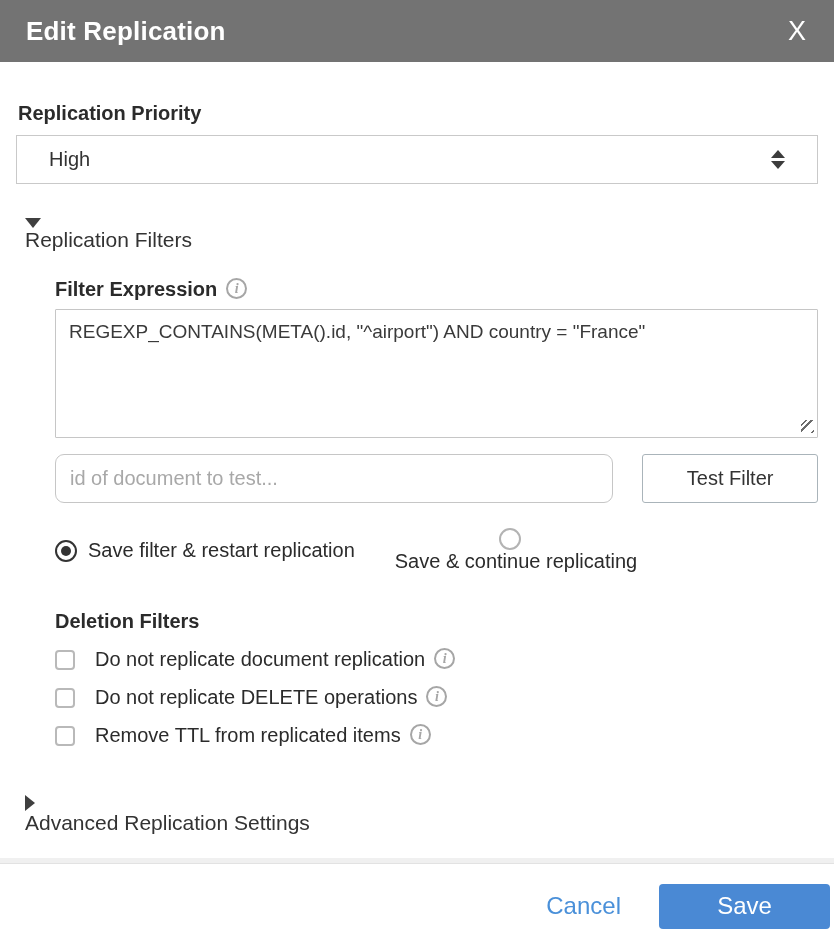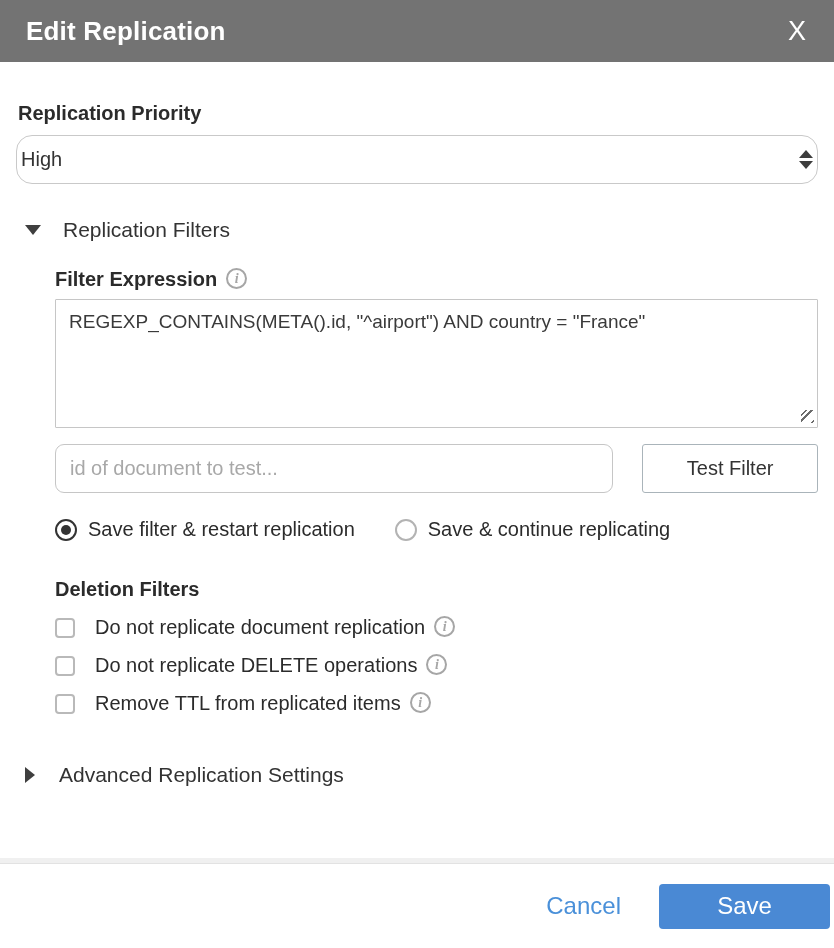--- a/index.html
+++ b/index.html
@@ -52,26 +52,26 @@
     font-size: 20px;
     font-weight: 700;
     color: #2b2b2b;
     margin-top: 40px;
     margin-left: 2px;
   }
   .select-box {
     margin-top: 10px;
     height: 49px;
     border: 1px solid #c9c9c9;
-    border-radius: 16px;
+    border-radius: 0;
     background: #ffffff;
     display: flex;
     align-items: center;
     justify-content: space-between;
-    padding: 0 4px;
+    padding: 0 32px;
     cursor: pointer;
   }
   .select-value { font-size: 20px; color: #333333; }
   .select-arrows {
     display: flex;
     flex-direction: column;
     gap: 3px;
     align-items: center;
   }
   .tri-up {
@@ -84,22 +84,22 @@
     width: 0; height: 0;
     border-left: 7px solid transparent;
     border-right: 7px solid transparent;
     border-top: 8px solid #3c3c3c;
   }
 
   .section-toggle {
     margin-top: 34px;
     margin-left: 9px;
     display: flex;
-    align-items: center;
-    cursor: pointer;
+    cursor: pointer;
+    flex-direction: column;
   }
   .tri-down {
     width: 0; height: 0;
     border-left: 8px solid transparent;
     border-right: 8px solid transparent;
     border-top: 10px solid #3f3f3f;
     margin-right: 22px;
   }
   .tri-right {
     width: 0; height: 0;
@@ -207,21 +207,21 @@
   .radio-row {
     margin-top: 25px;
     display: flex;
     align-items: center;
   }
   .radio-option {
     display: flex;
     align-items: center;
     cursor: pointer;
   }
-  .radio-option + .radio-option { margin-left: 40px; }
+  .radio-option + .radio-option { margin-left: 40px; flex-direction: column; }
   .radio-circle {
     width: 22px;
     height: 22px;
     border-radius: 50%;
     border: 2px solid #b3b3b3;
     background: #ffffff;
     margin-right: 11px;
     flex: 0 0 auto;
     display: flex;
     align-items: center;

